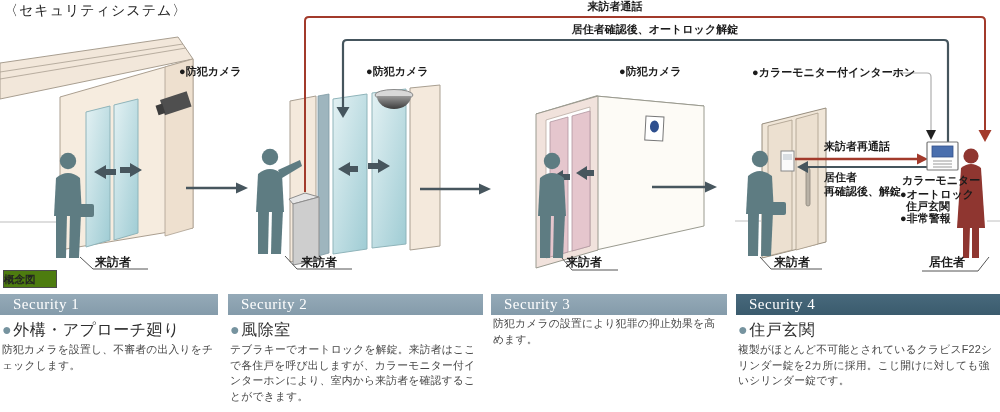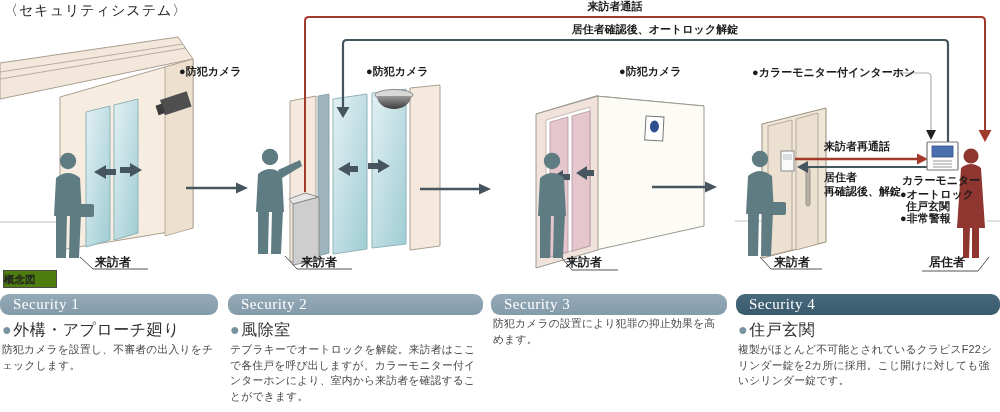--- a/index.html
+++ b/index.html
@@ -7,21 +7,21 @@
          font-family:"Liberation Sans",sans-serif;}
   #art{position:absolute;left:0;top:0;}
   .lbl{position:absolute;font:600 11px/13px "Liberation Sans",sans-serif;color:#1b1b1b;white-space:nowrap;}
   .ctr{text-align:center;}
   .big{font-size:12px;}
   #title{position:absolute;left:4px;top:2px;font:14px "Liberation Serif",serif;color:#222;letter-spacing:1px;white-space:nowrap;}
   #concept-box{position:absolute;left:3px;top:270px;width:52px;height:16px;border:1px solid #4a4a4a;
                font:600 10.5px/16px "Liberation Sans",sans-serif;color:#222;text-align:left;background:#4d7c0f;}
   .col{position:absolute;top:294px;}
   .secbar{height:21px;color:#fff;font:15px "Liberation Serif",serif;letter-spacing:.5px;
-          padding-left:13px;display:flex;align-items:center;box-sizing:border-box;border-radius:9px;}
+          padding-left:13px;display:flex;align-items:center;box-sizing:border-box;}
   .secbar.light{background:linear-gradient(#95aab8,#849baa);}
   .secbar.dark{background:linear-gradient(#48697c,#3a5b6d);}
   .heading{margin-top:5px;font:16px "Liberation Serif",serif;color:#2e2e2e;letter-spacing:.5px;padding-left:2px;}
   .hbullet{color:#76939f;margin-right:1px;}
   .colbody{margin-top:1px;font:10.8px/15.5px "Liberation Sans",sans-serif;color:#474747;
            letter-spacing:.2px;padding-left:2px;box-sizing:border-box;}
 </style>
 </head>
 <body>
 

